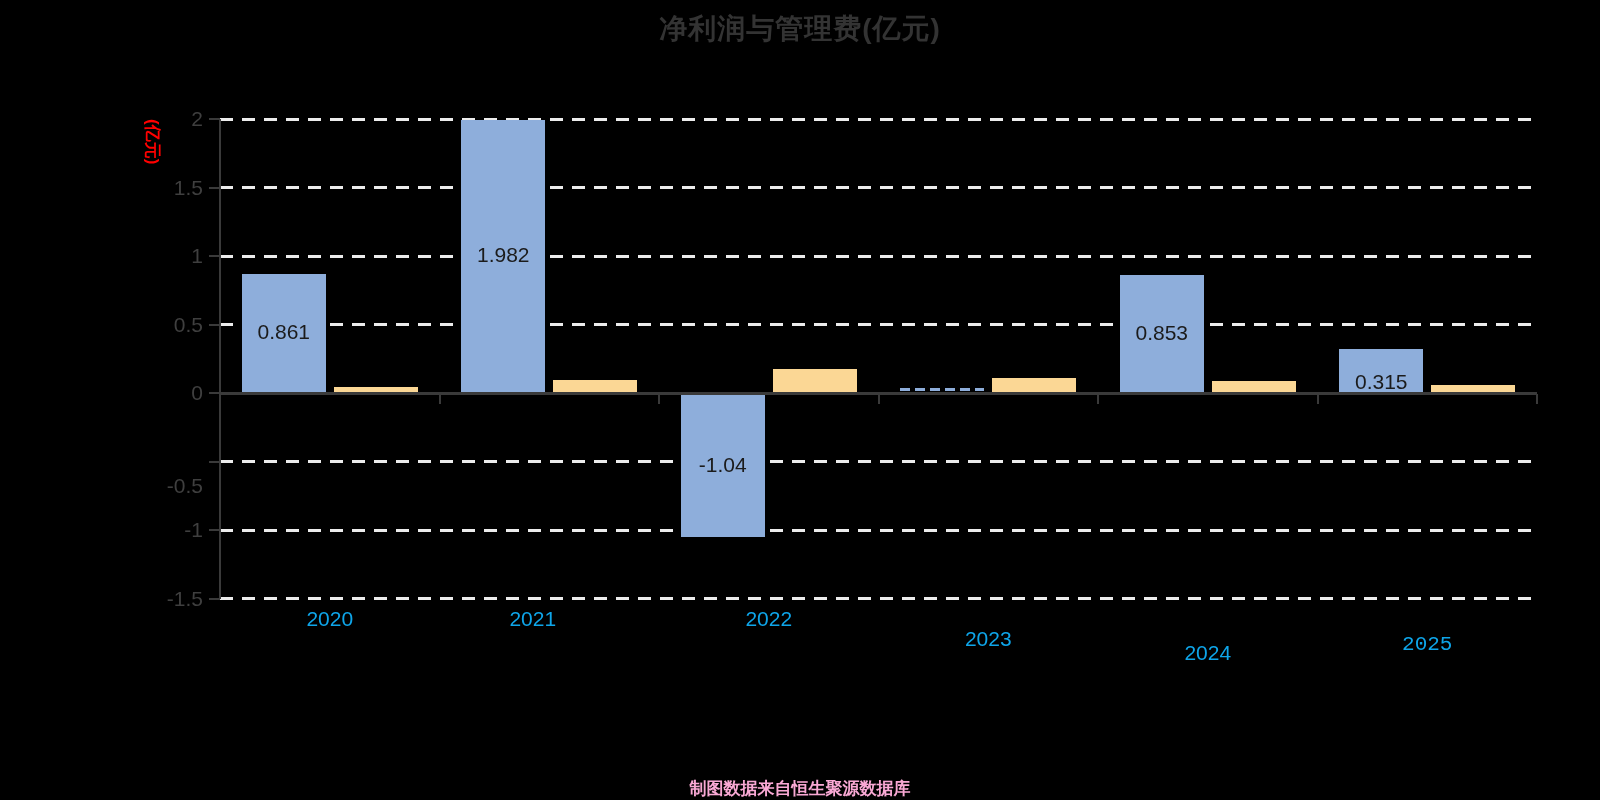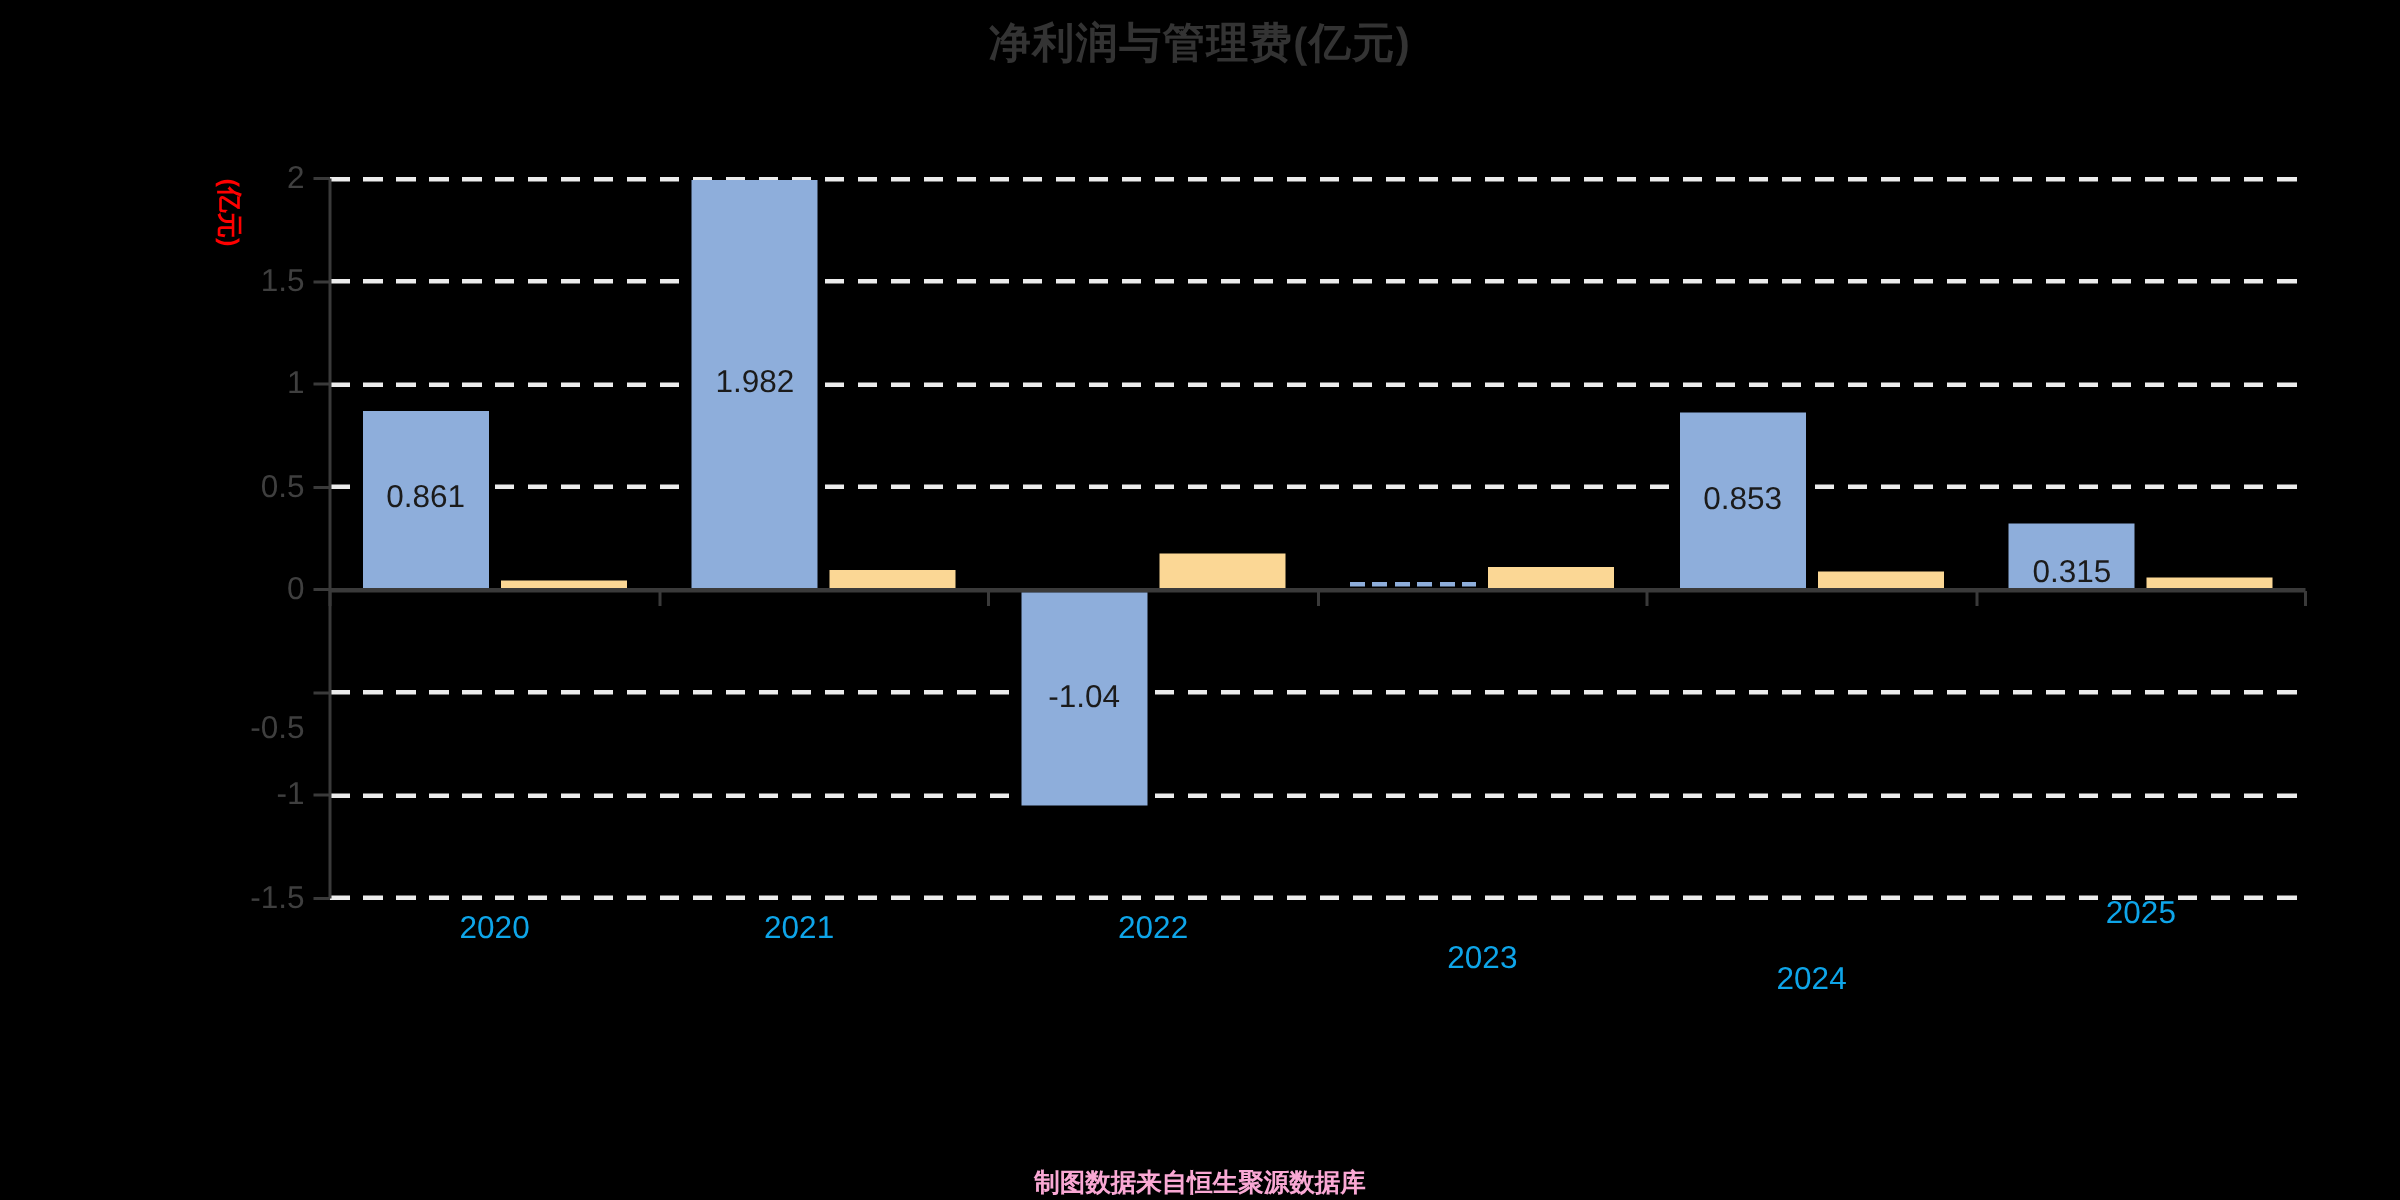--- a/index.html
+++ b/index.html
@@ -90,18 +90,18 @@
       <div class="bar" style="left: 900.25px; width: 84px; top: 388px; height: 3px; background: repeating-linear-gradient(90deg, rgb(142, 174, 219) 0px, rgb(142, 174, 219) 10px, transparent 10px, transparent 15px);"></div>
       <div class="bar" style="left: 992.25px; width: 84px; height: 14px; background: rgb(251, 215, 149); top: 378px;"></div>
       <div class="x-tick-label" style="left: 878.5px; width: 219.5px; top: 627px;">2023</div>
       <div class="bar" style="left: 1119.75px; width: 84px; height: 117px; background: rgb(142, 174, 219); top: 275px;"></div>
       <div class="bar-label" style="left: 1099.75px; width: 124px; top: 320.5px;">0.853</div>
       <div class="bar" style="left: 1211.75px; width: 84px; height: 11px; background: rgb(251, 215, 149); top: 381px;"></div>
       <div class="x-tick-label" style="left: 1098px; width: 219.5px; top: 641px;">2024</div>
       <div class="bar" style="left: 1339.25px; width: 84px; height: 43px; background: rgb(142, 174, 219); top: 349px;"></div>
       <div class="bar-label" style="left: 1319.25px; width: 124px; top: 357.5px; margin-top: 12px;">0.315</div>
       <div class="bar" style="left: 1431.25px; width: 84px; height: 7px; background: rgb(251, 215, 149); top: 385px;"></div>
-      <div class="x-tick-label" style="left: 1317.5px; width: 219.5px; top: 597px;">2025</div>
+      <div class="x-tick-label" style="left: 1317.5px; width: 219.5px; top: 633px; font-family: Liberation Mono, monospace;">2025</div>
     </div>
 
 
   <div class="footer-note">制图数据来自恒生聚源数据库</div>
 </div>
 
 </body></html>

